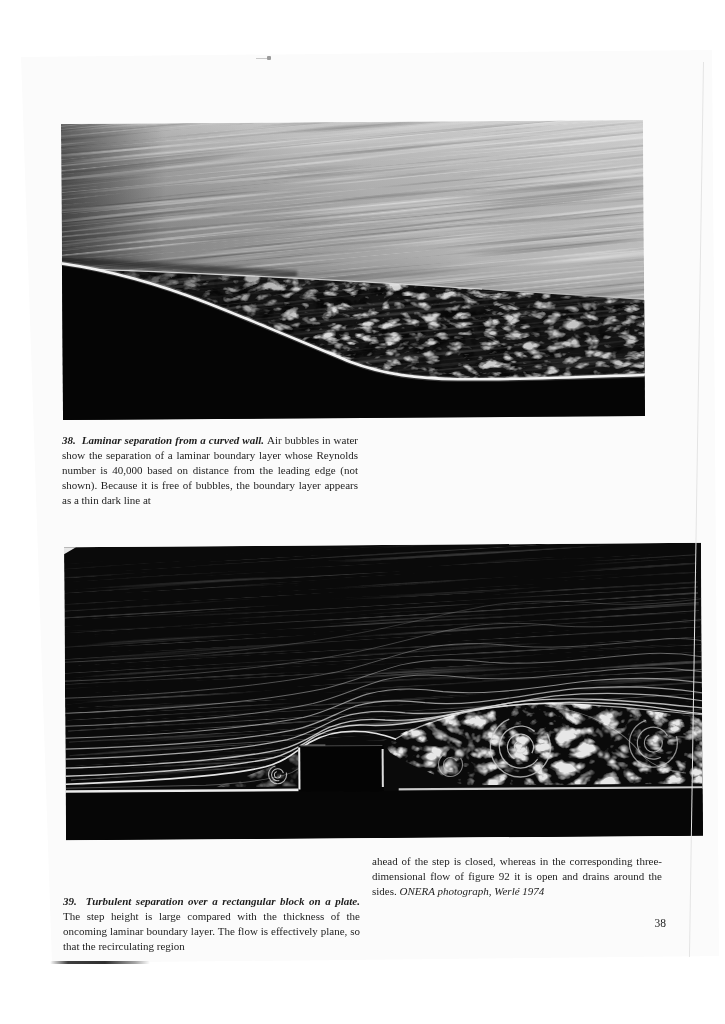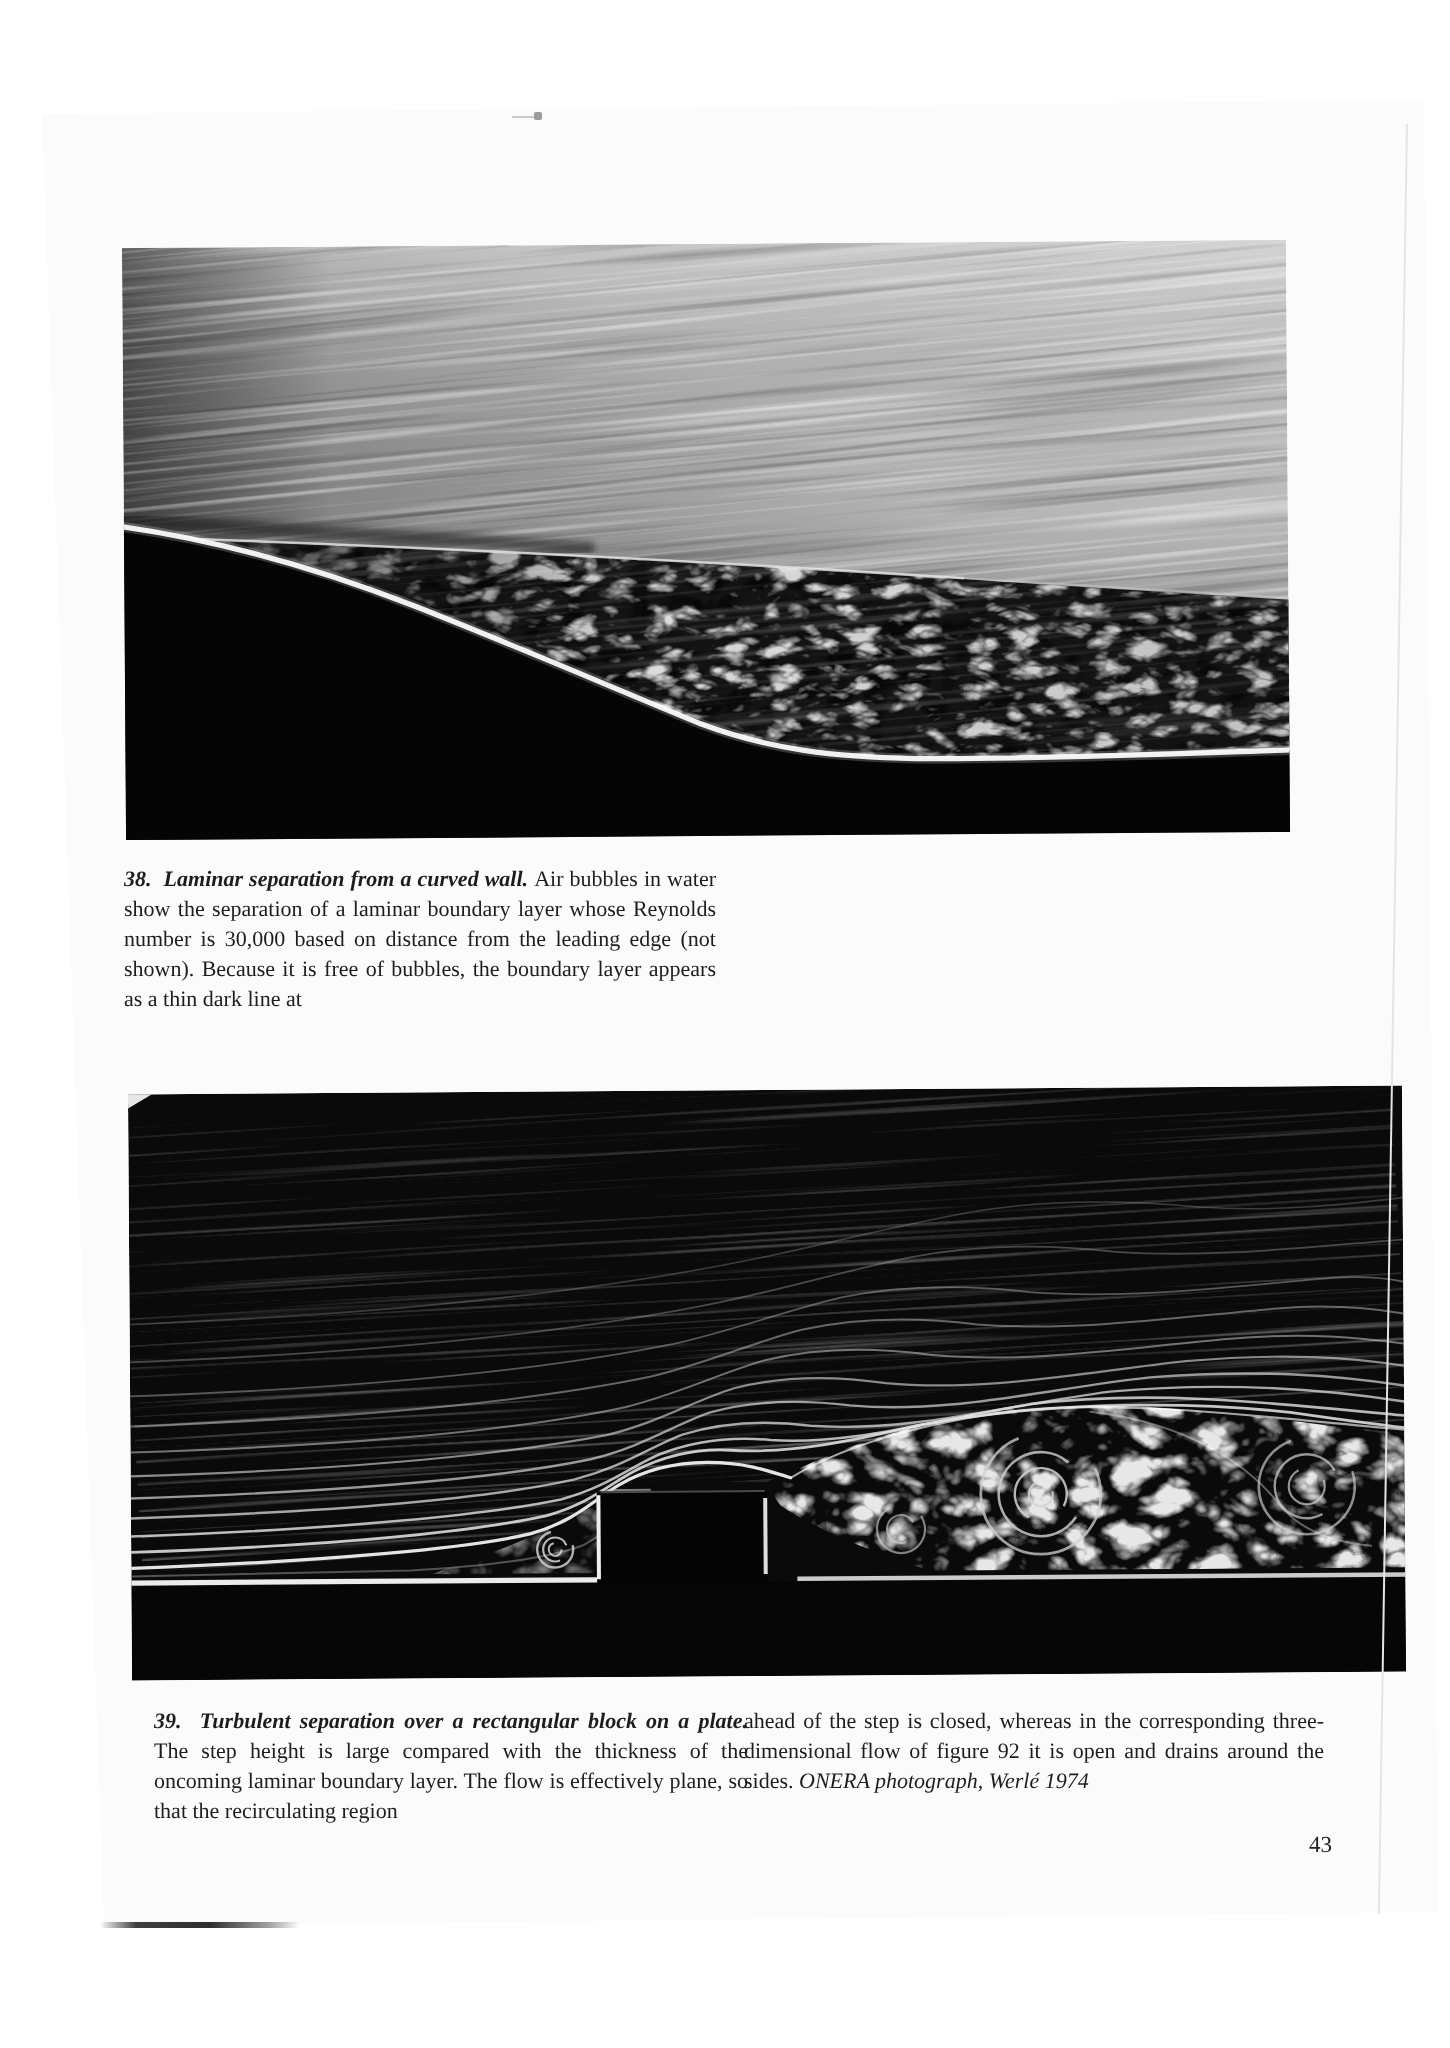--- a/index.html
+++ b/index.html
@@ -15,21 +15,21 @@
   #photo2{left:65px;top:545px;width:637px;height:293px;transform:rotate(-0.4deg);}
   .caption{position:absolute;color:#1d1d1d;font-size:11px;line-height:15px;
            text-align:justify;text-justify:inter-word;}
   .cap-col{position:absolute;top:0;}
   .lead{font-weight:bold;font-style:italic;}
   .credit{font-style:italic;}
   #cap38{top:433px;left:0;width:725px;height:90px;}
   #cap38 .c1{left:62px;width:296px;}
   #cap38 .c2{left:372px;width:295px;}
   #cap39{top:854px;left:0;width:725px;height:75px;}
-  #cap39 .c1{left:77px;width:297px;}
+  #cap39 .c1{left:63px;width:297px;margin-top:40px;}
   #cap39 .c2{left:372px;width:290px;}
   .pageno{position:absolute;left:630px;top:917px;width:36px;text-align:right;
           font-size:11.5px;color:#222;}
   .bottom-edge{position:absolute;left:50px;top:961px;width:100px;height:3px;border-radius:2px;
           background:linear-gradient(90deg,rgba(70,70,70,0) 0%,#3f3f3f 18%,#2e2e2e 55%,rgba(90,90,90,.55) 85%,rgba(120,120,120,0) 100%);}
   .right-edge{position:absolute;left:703px;top:62px;width:1px;height:895px;background:#e4e4e4;
           transform:rotate(0.9deg);transform-origin:top left;}
   .smudge{position:absolute;left:256px;top:55px;width:18px;height:6px;}
   .smudge .dash{position:absolute;left:0;top:3px;width:12px;height:1px;background:#c9c9c9;}
   .smudge .dot{position:absolute;left:11px;top:1px;width:4px;height:4px;background:#9b9b9b;border-radius:1px;}
@@ -126,21 +126,21 @@
                L 584,298 L -3,298 Z" fill="#050505"></path>
       <path d="M -3,139 C 45,146 95,160 145,180 C 195,200 245,222 288,240
                C 322,253 355,257 395,258 C 460,259 540,256 584,255" fill="none" stroke="#fafafa" stroke-width="2.6" opacity="0.95"></path>
       <path d="M -3,139 C 45,146 95,160 145,180 C 195,200 245,222 288,240
                C 322,253 355,257 395,258 C 460,259 540,256 584,255" fill="none" stroke="#ffffff" stroke-width="5" opacity="0.2"></path>
     </svg>
   </div>
 
   <div class="caption" id="cap38">
     <div class="cap-col c1">
-      <span class="lead">38.&nbsp; Laminar separation from a curved wall. </span><span>Air bubbles in water show the separation of a laminar boundary layer whose Reynolds number is 30,000 based on distance from the leading edge (not shown). Because it is free of bubbles, the boundary layer appears as a thin dark line at</span>
+      <span class="lead">38.&nbsp; Laminar separation from a curved wall. </span><span>Air bubbles in water show the separation of a laminar boundary layer whose Reynolds number is 40,000 based on distance from the leading edge (not shown). Because it is free of bubbles, the boundary layer appears as a thin dark line at</span>
     </div>
   </div>
 
   <div class="photo" id="photo2">
     <svg width="637" height="293" viewBox="0 0 637 293">
       <defs>
         <filter id="f2w" x="0" y="0" width="100%" height="100%">
           <feTurbulence type="fractalNoise" baseFrequency="0.004 0.45" numOctaves="2" seed="19"></feTurbulence>
           <feColorMatrix type="matrix" values="0 0 0 0 1  0 0 0 0 1  0 0 0 0 1  0 0 2.6 0 -1.45"></feColorMatrix>
         </filter>
@@ -234,17 +234,17 @@
 
   <div class="caption" id="cap39">
     <div class="cap-col c1">
       <span class="lead">39.&nbsp; Turbulent separation over a rectangular block on a plate. </span><span>The step height is large compared with the thickness of the oncoming laminar boundary layer. The flow is effectively plane, so that the recirculating region</span>
     </div>
     <div class="cap-col c2">
       <span>ahead of the step is closed, whereas in the corresponding three-dimensional flow of figure 92 it is open and drains around the sides. </span><span class="credit">ONERA photograph, Werlé 1974</span>
     </div>
   </div>
 
-  <div class="pageno">43</div>
+  <div class="pageno">38</div>
 
   <div class="bottom-edge"></div>
   <div class="right-edge"></div>
 </div>
 
 </body></html>

